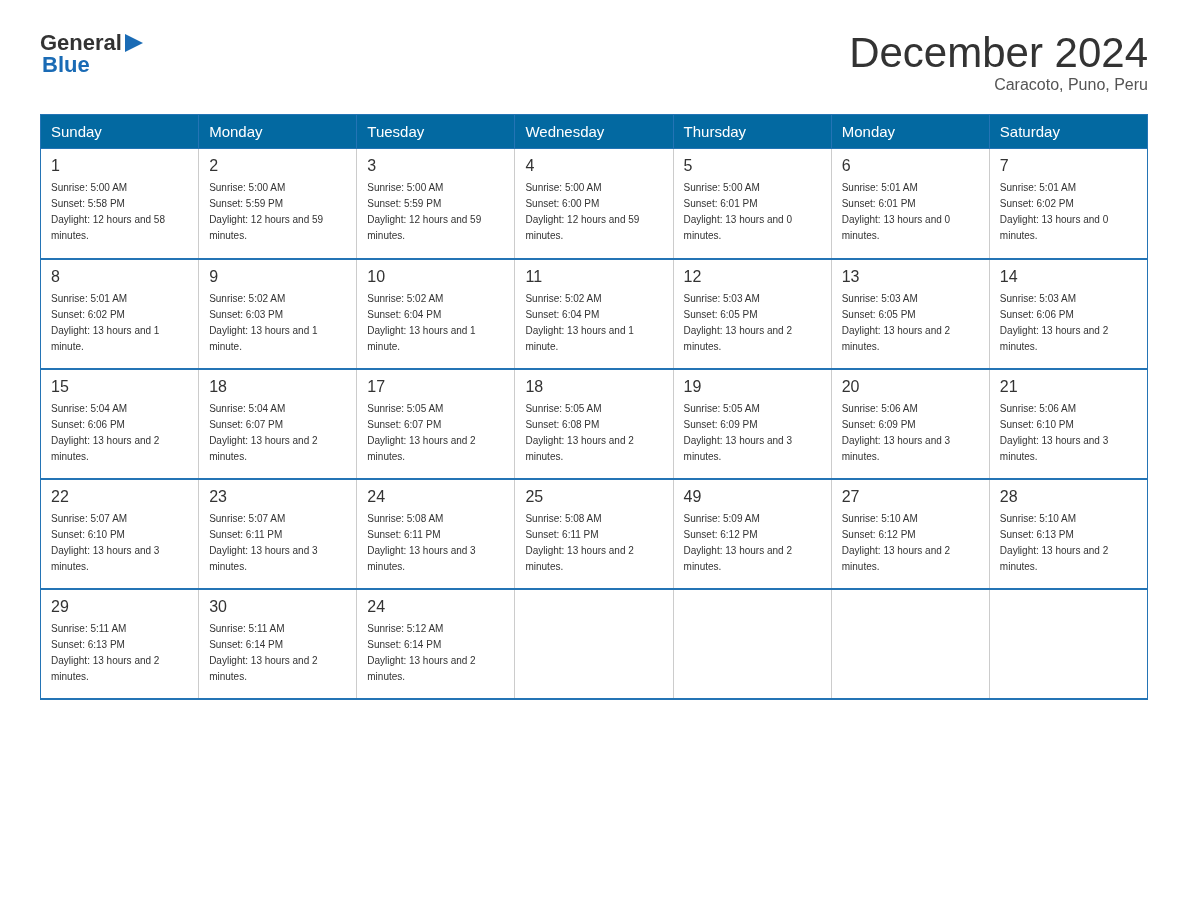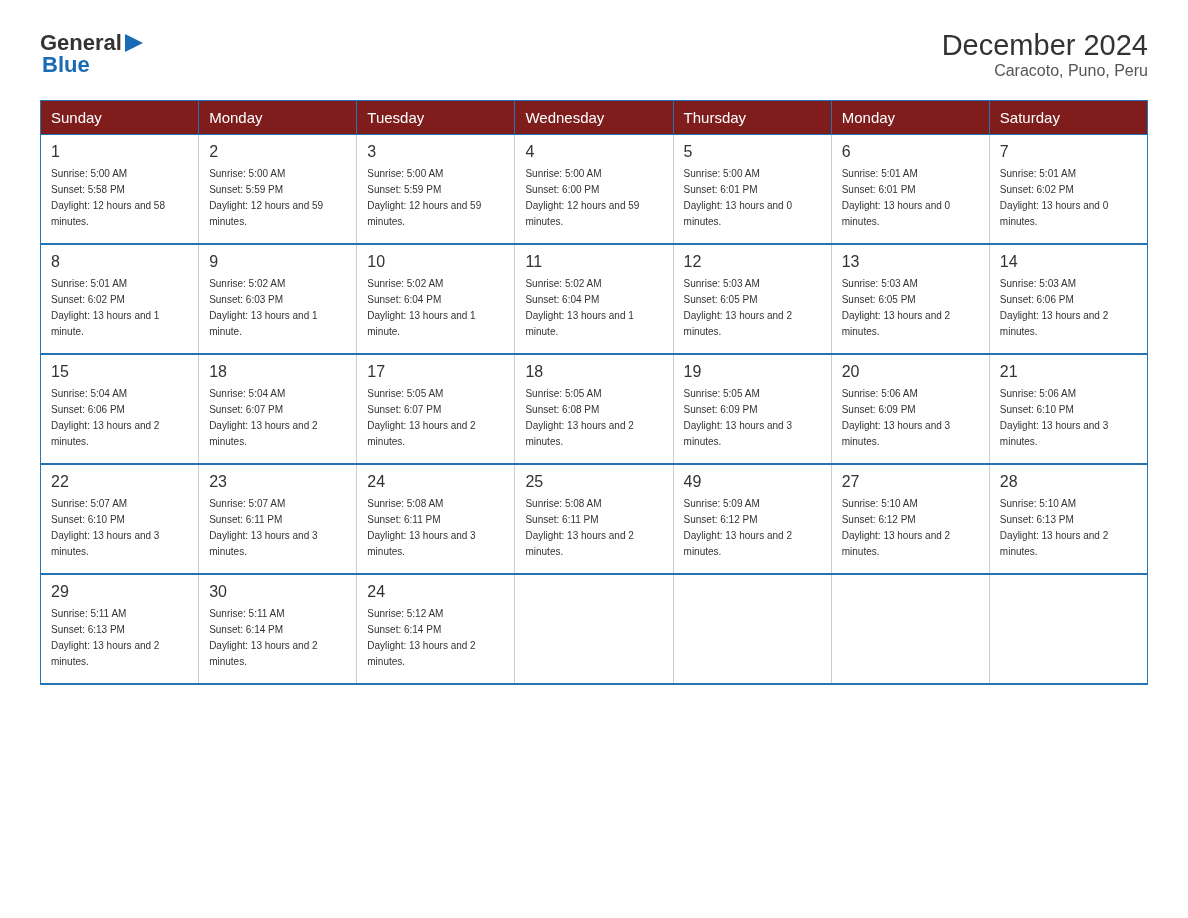--- a/index.html
+++ b/index.html
@@ -23,37 +23,37 @@
     .logo-blue {
       font-size: 22px;
       font-weight: bold;
       color: #1a6bb5;
       margin-left: 2px;
     }
     .title-block {
       text-align: right;
     }
     .title-block h1 {
-      font-size: 29px;
+      font-size: 42px;
       font-weight: normal;
       color: #333;
       line-height: 1.1;
     }
     .title-block h2 {
       font-size: 16px;
       font-weight: normal;
       color: #555;
     }
     table {
       width: 100%;
       border-collapse: collapse;
       table-layout: fixed;
     }
     thead tr {
-      background-color: #7f1d1d;
+      background-color: #0369a1;
     }
     thead th {
       color: #fff;
       font-size: 15px;
       font-weight: normal;
       padding: 8px 10px;
       text-align: left;
       border: 1px solid #2474b5;
     }
     tbody tr {

